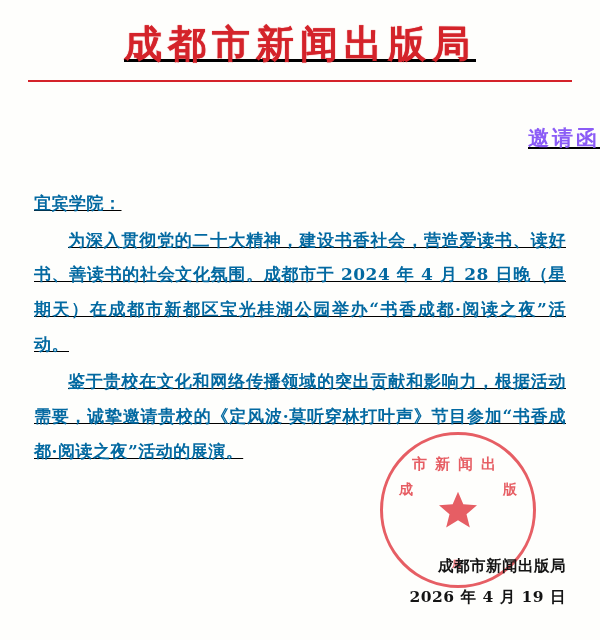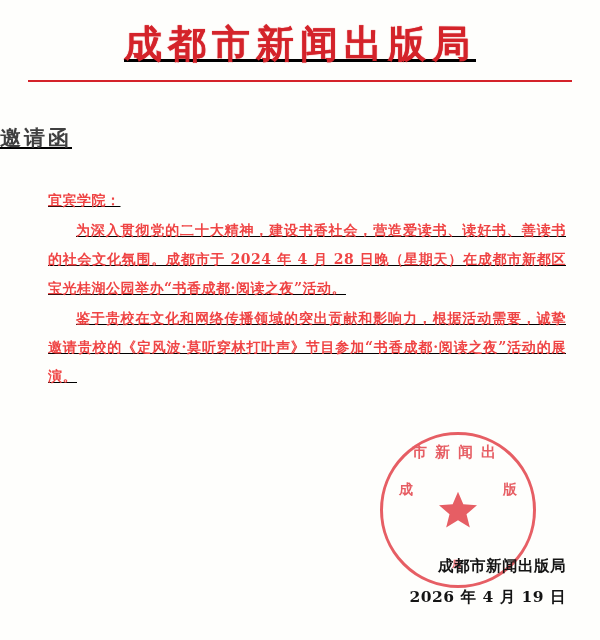--- a/index.html
+++ b/index.html
@@ -40,33 +40,33 @@
   .rule-wrap {
     margin: 14px 28px 0 28px;
   }
   .rule-thick {
     height: 2px;
     background: #d4232a;
   }
 
   
   .doc-title {
-    text-align: left;
+    text-align: right;
     font-family: "DejaVu Serif", serif;
     font-weight: bold;
     font-size: 21px;
-    color: #404040;
+    color: #8b5cf6;
     letter-spacing: 3px;
     margin-top: 42px;
   }
   .content {
-    margin: 34px 34px 0 48px;
-    color: #ef4444;
+    margin: 34px 34px 0 34px;
+    color: #0369a1;
     font-family: "DejaVu Serif", serif;
-    font-size: 14px;
+    font-size: 17px;
     line-height: 2.05;
     letter-spacing: 0.5px;
     text-align: justify;
     font-weight: bold;
   }
   .salutation {
     margin-bottom: 2px;
   }
   .para {
     text-indent: 2em;
@@ -114,21 +114,21 @@
   .seal-text-top, .seal-text-bottom {
     position: absolute;
     left: 0;
     width: 100%;
     text-align: center;
     color: #e0323a;
     font-family: "DejaVu Serif", serif;
     font-weight: bold;
   }
   .seal-text-top {
-    top: 8px;
+    top: 20px;
     font-size: 15px;
     letter-spacing: 8px;
   }
   .seal-text-bottom {
     bottom: 14px;
     font-size: 9px;
     letter-spacing: 3px;
   }
   .seal-arc-left, .seal-arc-right {
     position: absolute;

